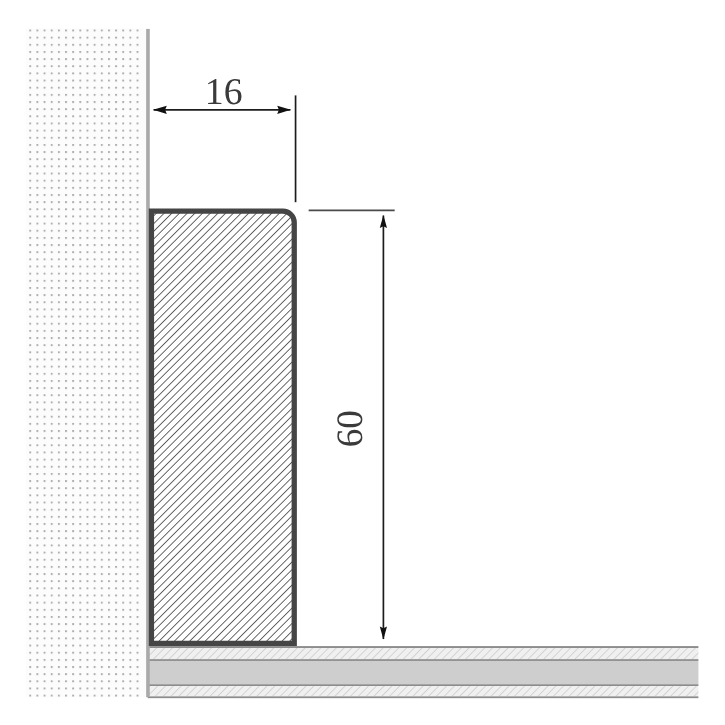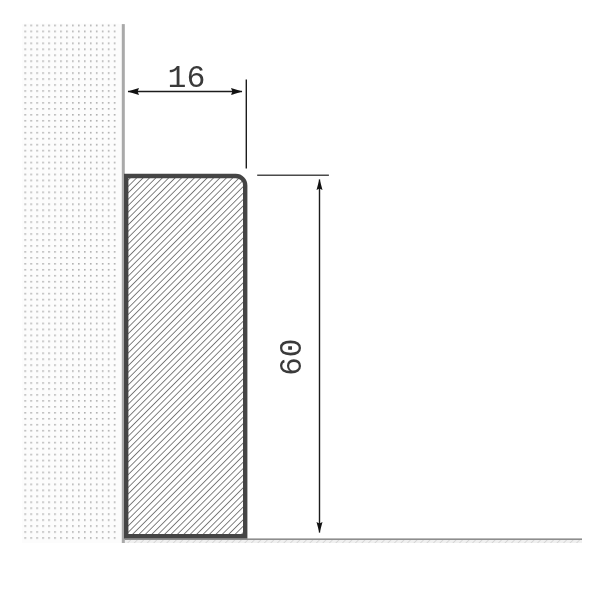--- a/index.html
+++ b/index.html
@@ -1,17 +1,17 @@
 <!DOCTYPE html>
 <html><head>
 <meta charset="utf-8">
 <style>
   html,body{margin:0;padding:0;background:#ffffff;}
-  .page{width:604px;height:543px;position:relative;background:#ffffff;overflow:hidden;
-        font-family:Liberation Mono, monospace;}
+  .page{width:604px;height:604px;position:relative;background:#ffffff;overflow:hidden;
+        font-family:Liberation Serif, serif;}
 </style>
 </head>
 <body>
 <div class="page">
 <svg width="604" height="604" viewBox="0 0 604 604" xmlns="http://www.w3.org/2000/svg">
   <defs>
     <pattern id="walldots" patternUnits="userSpaceOnUse" x="24.4" y="24.6" width="5.96" height="5.96">
       <rect x="0" y="0" width="5.96" height="5.96" fill="#fcfcfc"></rect>
       <rect x="0" y="0" width="1.6" height="1.6" fill="#aeaeae"></rect>
     </pattern>

